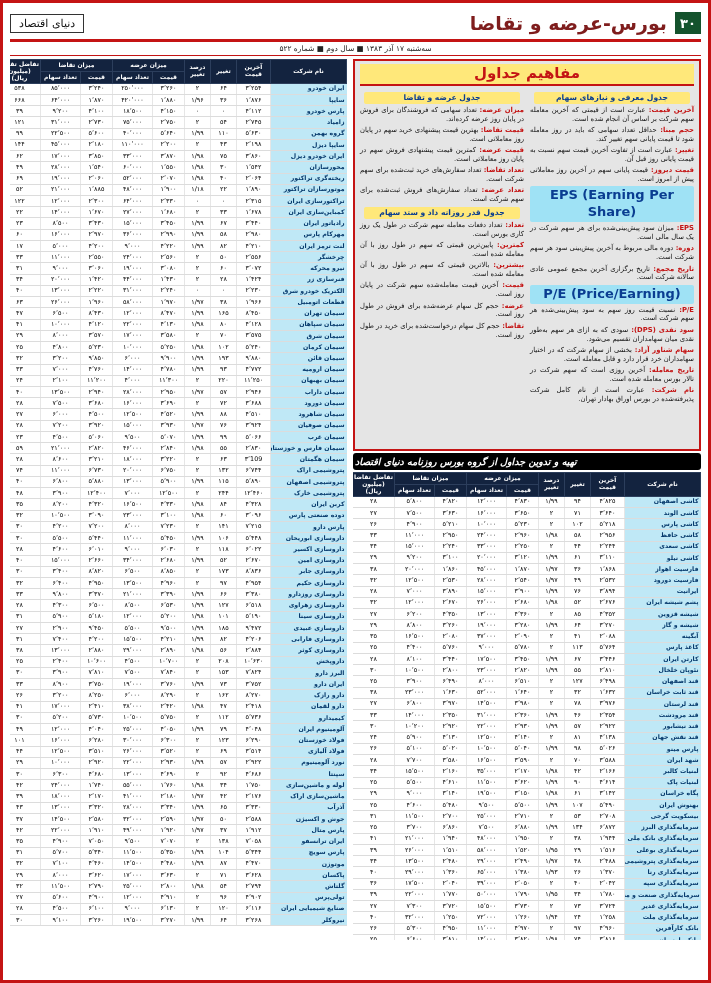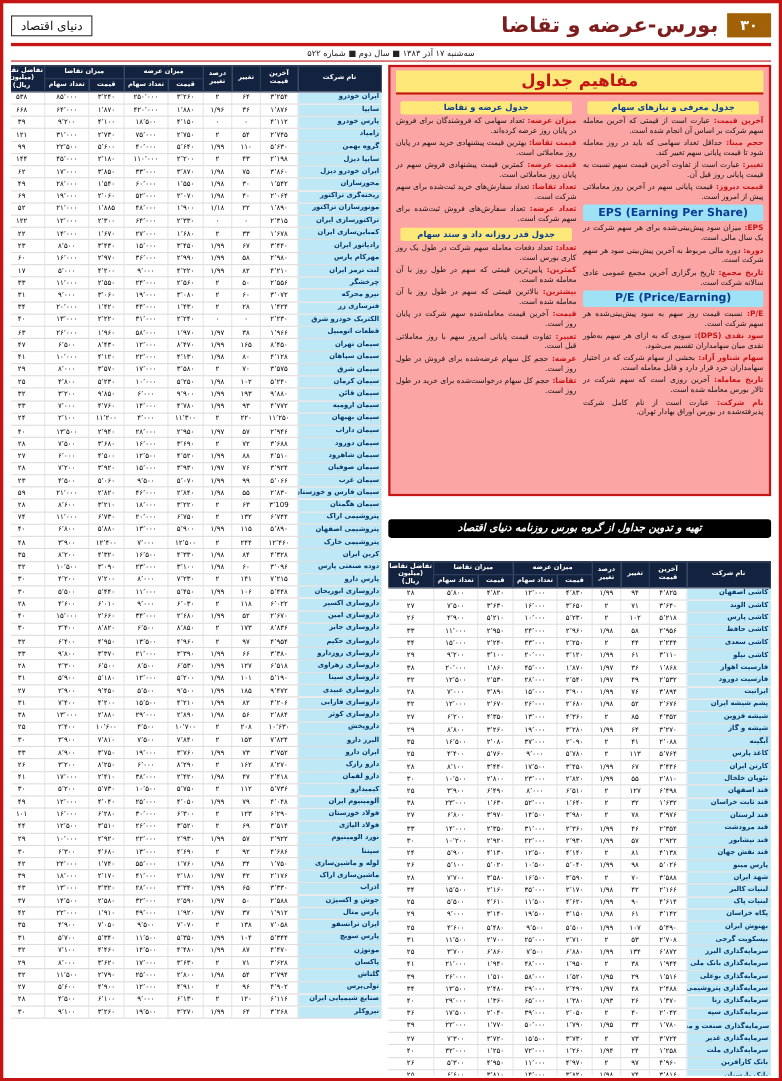--- a/index.html
+++ b/index.html
@@ -4,51 +4,51 @@
 <style>
   html,body{margin:0;padding:0;background:#e9e9e9;}
   .page{
     position:relative; width:711px; height:983px; margin:0 auto;
     background:#fff; box-sizing:border-box;
     border:3px solid #c41414; padding:5px 7px;
     direction:rtl; font-family:"DejaVu Sans", sans-serif; overflow:hidden;
   }
   
   .topbar{display:flex; align-items:center; height:30px;}
-  .pagenum{background:#a16207; color:#fff; font-weight:bold; font-size:13px;
-    width:40px; height:22px; display:flex; align-items:center; justify-content:center;}
+  .pagenum{background:#14532d; color:#fff; font-weight:bold; font-size:13px;
+    width:26px; height:22px; display:flex; align-items:center; justify-content:center;}
   .section-title{color:#7f1d1d; font-weight:bold; font-size:19px; margin:4px 8px; white-space:nowrap;}
   .spacer{flex:1;}
   .logo-box{border:1px solid #333; padding:2px 8px; font-weight:normal; font-size:11px; color:#111;
     font-family:"DejaVu Serif", serif;}
   .rule-thick{height:3px; background:#c41414; margin:1px 0;}
   .rule-thin{height:1px; background:#c41414; margin:1px 0 3px;}
   .dateline{font-size:7.5px; color:#222; text-align:center; padding:1px 0;}
   
   .content{display:flex; gap:6px; align-items:flex-start;}
   .col{box-sizing:border-box;}
   .right-col{width:348px;}
   .left-col{width:344px; height:902px; overflow:hidden;}
   
-  .concepts{border:2px solid #c41414; background:#fca5a5; box-sizing:border-box;
+  .concepts{border:2px solid #c41414; background:#e5e5e5; box-sizing:border-box;
     height:392px; overflow:hidden; padding:3px 5px;}
   .concepts-title{color:#c41414; font-weight:bold; font-size:15px; text-align:center;
     border-bottom:2px solid #c41414; margin:0 0 3px; padding-bottom:2px;
     background:#ffe87a;}
   .concepts-cols{display:flex; gap:6px;}
   .ccol{flex:1; font-size:6.8px; line-height:1.3; color:#111;}
   .c-heading{background:#ffe87a; color:#0a3d91; font-weight:bold; font-size:7.6px;
     text-align:center; margin:3px 4px 2px; padding:1px 0; border-radius:2px;}
   .c-item{margin-bottom:2.5px; text-align:justify;}
   .c-item .lbl{color:#c41414; font-weight:bold;}
-  .c-en{background:#9fe2f5; color:#0a3d91; font-weight:bold; font-size:10px;
+  .c-en{background:#9fe2f5; color:#0a3d91; font-weight:bold; font-size:13px;
     text-align:center; margin:2px 0; padding:1px 0; border-radius:2px; direction:ltr;}
   
   .banner{background:#000; color:#fff; font-weight:bold; font-style:italic;
-    font-size:9.5px; text-align:center; padding:3px 2px; margin:21px 0; border-radius:3px;}
+    font-size:9.5px; text-align:left; padding:3px 2px; margin:2px 0; border-radius:3px;}
   
   .table-wrap{overflow:hidden;}
   .t2-wrap{height:468px;}
   table.stock-table{border-collapse:collapse; table-layout:fixed; width:100%;
     font-size:6.4px;}
   table.stock-table th{
     background:#13233f; color:#fff; font-weight:bold; font-size:6px;
     padding:1px; border:0.5px solid #2c3e5c; text-align:center; line-height:1.15;}
   table.stock-table td{
     border-bottom:1px solid #dcdcdc; border-left:1px solid #e6e6e6;
@@ -105,21 +105,20 @@
               <div class="c-item"><b class="lbl">میزان عرضه: </b>تعداد سهامی که فروشندگان برای فروش در پایان روز عرضه کرده‌اند.</div>
               <div class="c-item"><b class="lbl">قیمت تقاضا: </b>بهترین قیمت پیشنهادی خرید سهم در پایان روز معاملاتی است.</div>
               <div class="c-item"><b class="lbl">قیمت عرضه: </b>کمترین قیمت پیشنهادی فروش سهم در پایان روز معاملاتی است.</div>
               <div class="c-item"><b class="lbl">تعداد تقاضا: </b>تعداد سفارش‌های خرید ثبت‌شده برای سهم شرکت است.</div>
               <div class="c-item"><b class="lbl">تعداد عرضه: </b>تعداد سفارش‌های فروش ثبت‌شده برای سهم شرکت است.</div>
               <div class="c-heading">جدول قدر روزانه داد و ستد سهام</div>
               <div class="c-item"><b class="lbl">تعداد: </b>تعداد دفعات معامله سهم شرکت در طول یک روز کاری بورس است.</div>
               <div class="c-item"><b class="lbl">کمترین: </b>پایین‌ترین قیمتی که سهم در طول روز با آن معامله شده است.</div>
               <div class="c-item"><b class="lbl">بیشترین: </b>بالاترین قیمتی که سهم در طول روز با آن معامله شده است.</div>
               <div class="c-item"><b class="lbl">قیمت: </b>آخرین قیمت معامله‌شده سهم شرکت در پایان روز است.</div>
-              <div class="c-item"><b class="lbl">تغییر: </b>تفاوت قیمت پایانی امروز سهم با روز معاملاتی قبل است.</div>
               <div class="c-item"><b class="lbl">عرضه: </b>حجم کل سهام عرضه‌شده برای فروش در طول روز است.</div>
               <div class="c-item"><b class="lbl">تقاضا: </b>حجم کل سهام درخواست‌شده برای خرید در طول روز است.</div>
             </div>
         </div>
       </section>
 
       <div class="banner">تهیه و تدوین جداول از گروه بورس روزنامه دنیای اقتصاد</div>
 
       <div class="table-wrap t2-wrap">
         <table class="stock-table">

